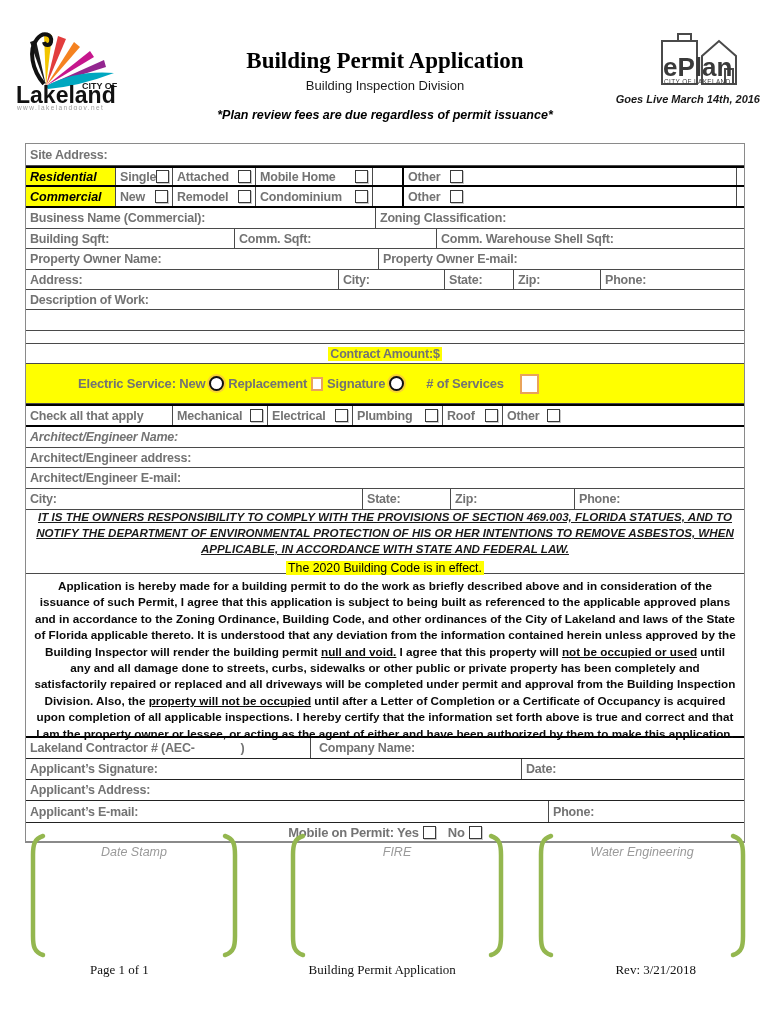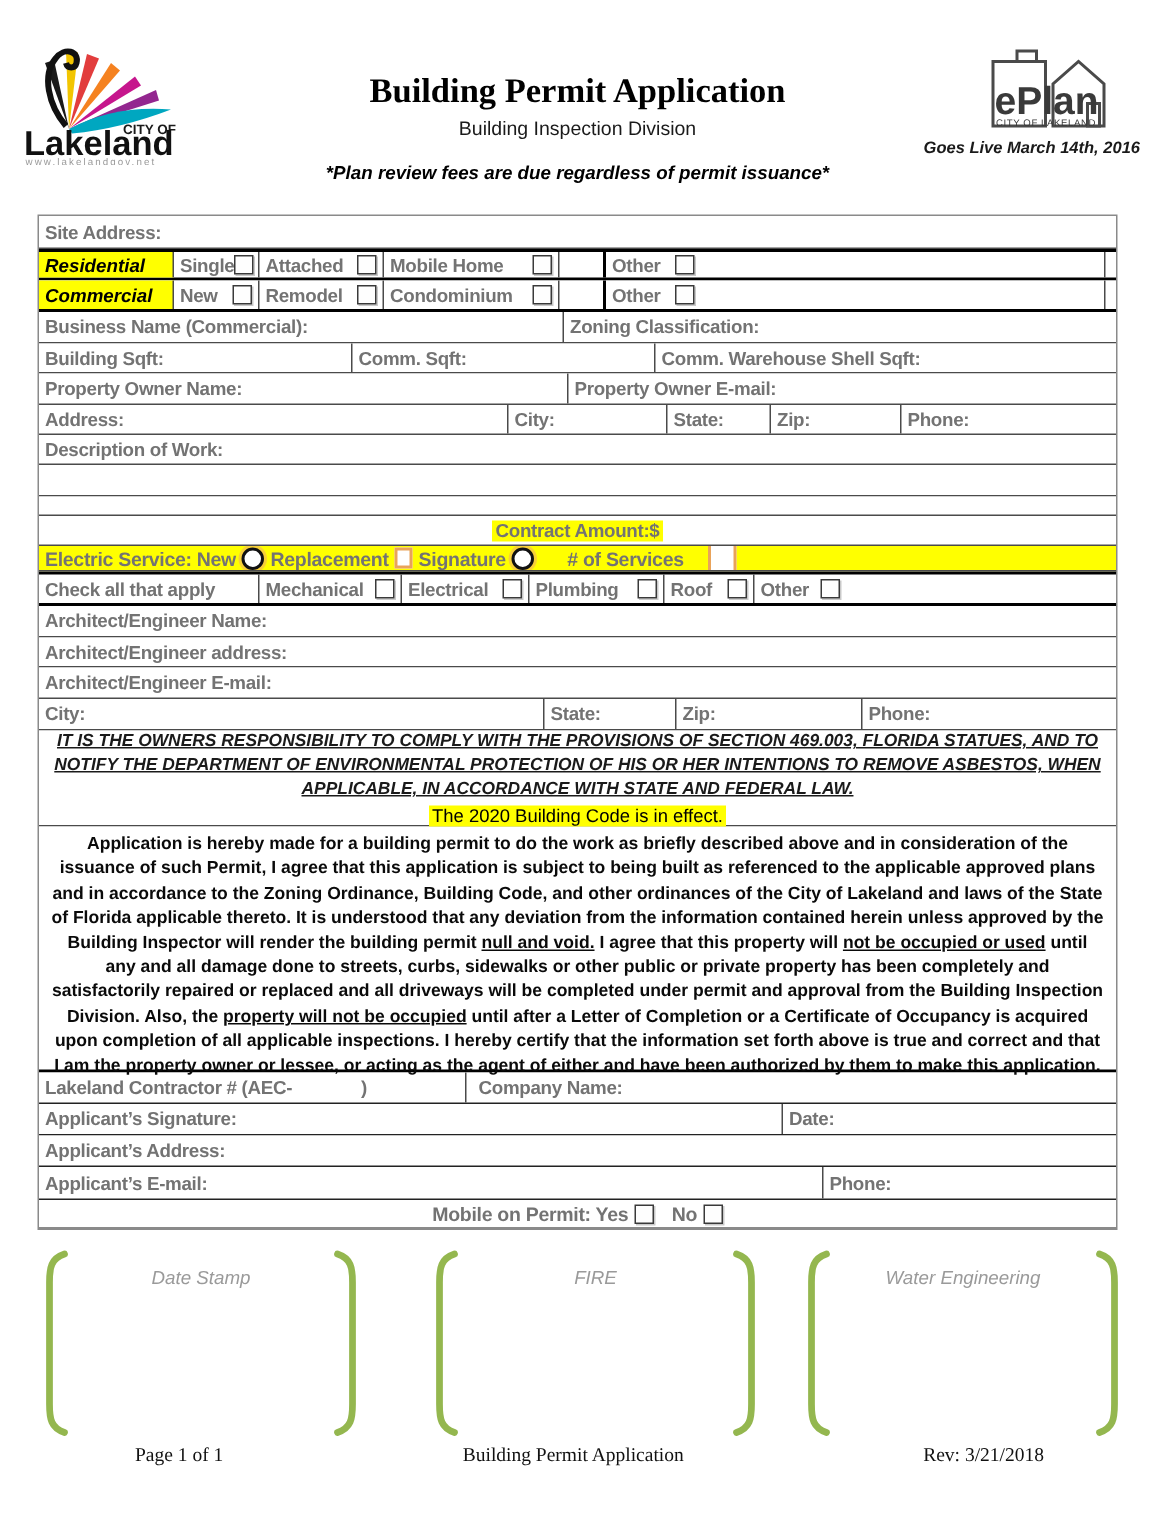--- a/index.html
+++ b/index.html
@@ -209,21 +209,21 @@
         <div class="cell" style="flex:1;"></div>
       </div>
     <div class="row" style="height:13px;">
         <div class="cell" style="flex:1;"></div>
       </div>
 
     <div class="row center-row" style="height:20px;">
       <span class="lbl hl" style="padding:0 2px;">Contract Amount:$</span>
     </div>
 
-    <div class="row hl" style="height:17px;">
+    <div class="row hl" style="height:40px;padding-left:48px;">
       <div class="cell" style="flex:1; gap:4px;">
         <span class="lbl" style="font-size:13px;">Electric Service: New</span>
         <span class="radio"></span>
         <span class="lbl" style="font-size:13px;">Replacement</span>
         <span class="obox-sm"></span>
         <span class="lbl" style="font-size:13px;">Signature</span>
         <span class="radio"></span>
         <span class="lbl" style="font-size:13px; margin-left:18px;"># of Services</span>
         <span class="obox" style="margin-left:12px;"></span>
       </div>
@@ -248,21 +248,21 @@
       <div class="cell vd spread" style="width:60px;">
           <span class="lbl">Roof</span>
           <span class="cb"></span>
         </div>
       <div class="cell" style="flex:1; gap:8px;">
           <span class="lbl">Other</span>
           <span class="cb"></span>
         </div>
     </div>
 
-    <div class="row" style="height:21px;">
+    <div class="row" style="height:21px;font-style:italic;">
       <div class="cell" style="flex:1;">
           <span class="lbl">Architect/Engineer Name:</span>
         </div>
     </div>
     <div class="row" style="height:20px;">
       <div class="cell" style="flex:1;">
           <span class="lbl">Architect/Engineer address:</span>
         </div>
     </div>
     <div class="row" style="height:21px;">

